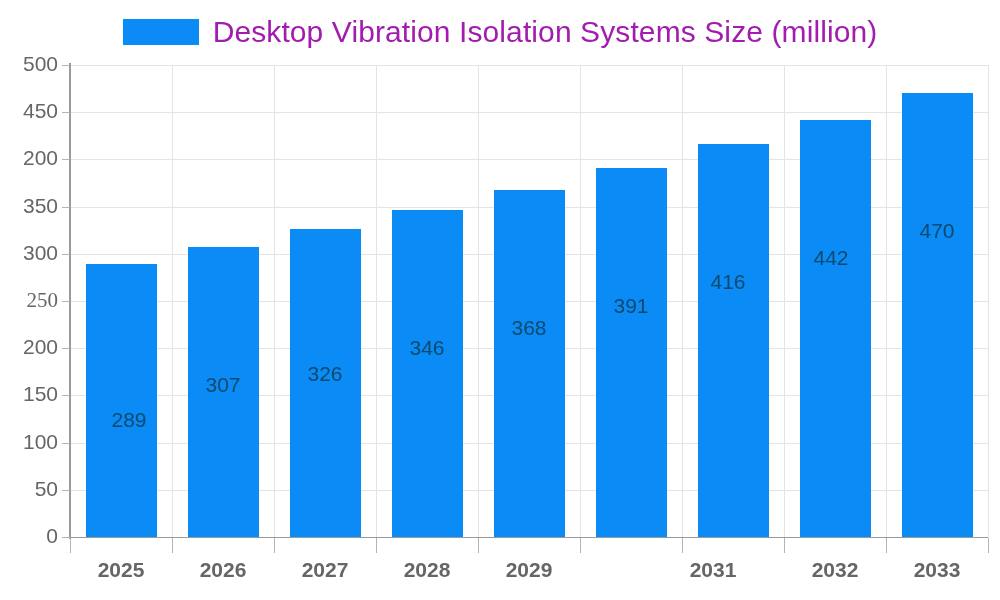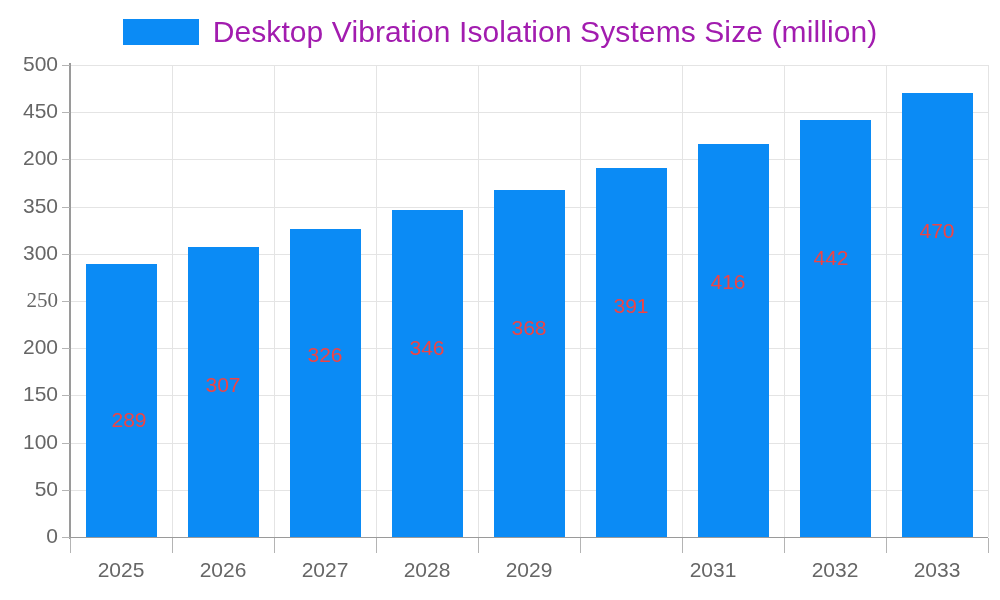--- a/index.html
+++ b/index.html
@@ -121,40 +121,41 @@
     right: 0;
     left: auto;
     width: 58px;
   }
   #xlabels {
     position: absolute;
     left: 70px;
     top: 558px;
     width: 918px;
     height: 30px;
+    font-weight: bold;
   }
   .xlabel {
     position: absolute;
     top: 0;
     text-align: center;
     font-size: 21px;
     color: #666666;
     white-space: nowrap;
   }
 
   
   .bar {
     position: absolute;
     background: #0b8bf5;
   }
   .bar-value {
     position: absolute;
     text-align: center;
     font-size: 21px;
-    color: #ef4444;
+    color: #0c4a6e;
     white-space: nowrap;
     pointer-events: none;
   }
 </style>
 </head>
 <body>
 
 <div id="chart-root">
 
   <div id="legend">
@@ -195,21 +196,21 @@
       <div class="vgrid" style="left: 510px;"></div>
       <div class="vgrid" style="left: 612px;"></div>
       <div class="vgrid" style="left: 714px;"></div>
       <div class="vgrid" style="left: 816px;"></div>
       <div class="vgrid" style="left: 918px;"></div>
       <div class="bar" style="left: 15.5px; width: 71px; top: 199.184px; height: 272.816px; background: rgb(11, 139, 245);"></div>
       <div class="bar-value" style="left: 15.5px; width: 87px; top: 343px;">289</div>
       <div class="bar" style="left: 117.5px; width: 71px; top: 182.192px; height: 289.808px; background: rgb(11, 139, 245);"></div>
       <div class="bar-value" style="left: 117.5px; width: 71px; top: 308.192px;">307</div>
       <div class="bar" style="left: 219.5px; width: 71px; top: 164.256px; height: 307.744px; background: rgb(11, 139, 245);"></div>
-      <div class="bar-value" style="left: 219.5px; width: 71px; top: 278px;">326</div>
+      <div class="bar-value" style="left: 219.5px; width: 71px; top: 297px;">326</div>
       <div class="bar" style="left: 321.5px; width: 71px; top: 145.376px; height: 326.624px; background: rgb(11, 139, 245);"></div>
       <div class="bar-value" style="left: 321.5px; width: 71px; top: 271.376px;">346</div>
       <div class="bar" style="left: 423.5px; width: 71px; top: 124.608px; height: 347.392px; background: rgb(11, 139, 245);"></div>
       <div class="bar-value" style="left: 423.5px; width: 71px; top: 250.608px;">368</div>
       <div class="bar" style="left: 525.5px; width: 71px; top: 102.896px; height: 369.104px; background: rgb(11, 139, 245);"></div>
       <div class="bar-value" style="left: 525.5px; width: 71px; top: 228.896px;">391</div>
       <div class="bar" style="left: 627.5px; width: 71px; top: 79.296px; height: 392.704px; background: rgb(11, 139, 245);"></div>
       <div class="bar-value" style="left: 627.5px; width: 61px; top: 205.296px;">416</div>
       <div class="bar" style="left: 729.5px; width: 71px; top: 54.752px; height: 417.248px; background: rgb(11, 139, 245);"></div>
       <div class="bar-value" style="left: 729.5px; width: 63px; top: 180.752px;">442</div>

